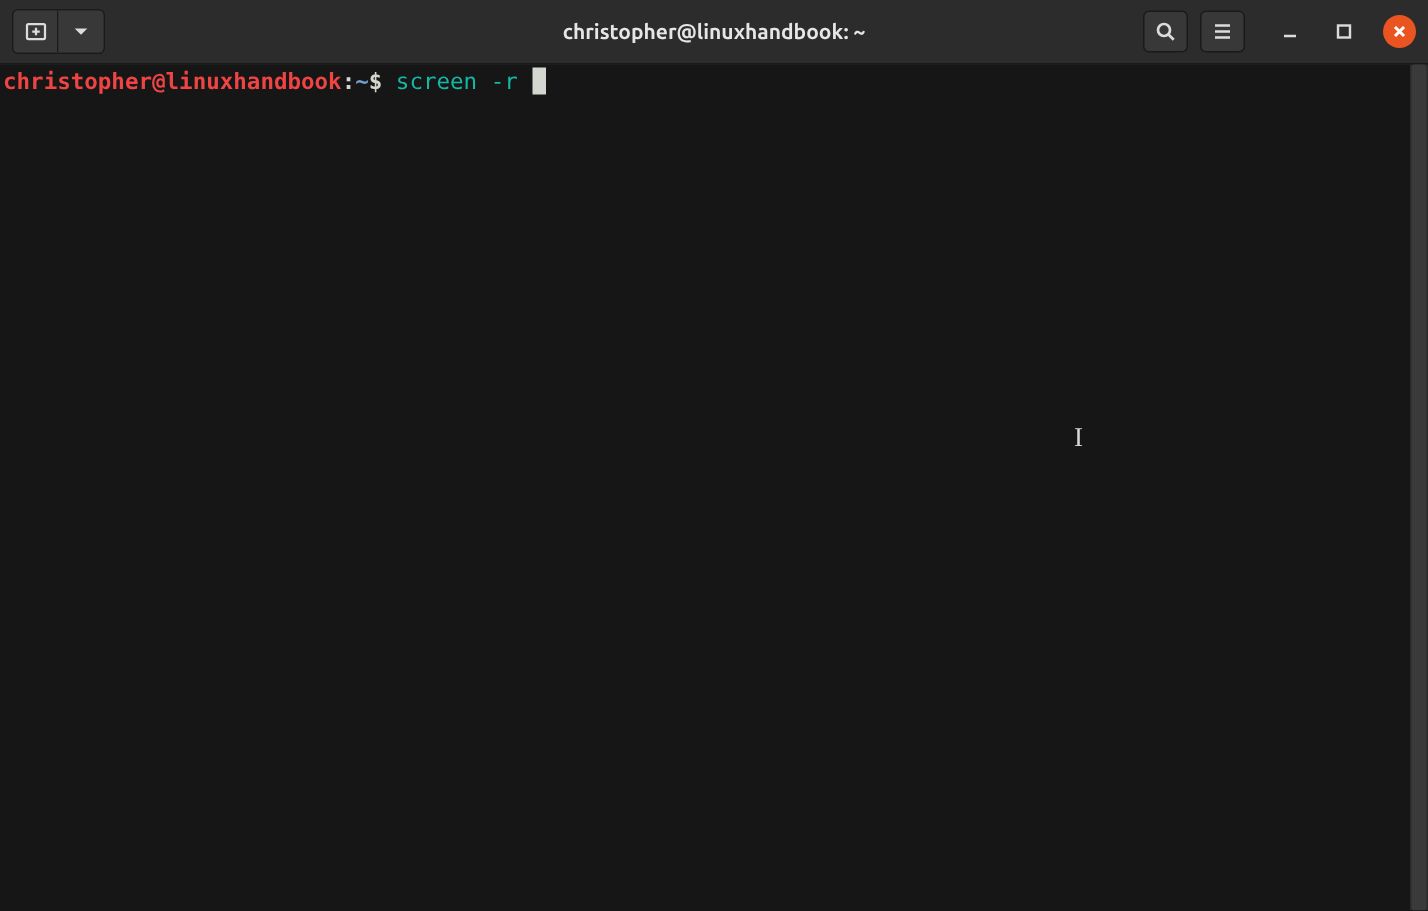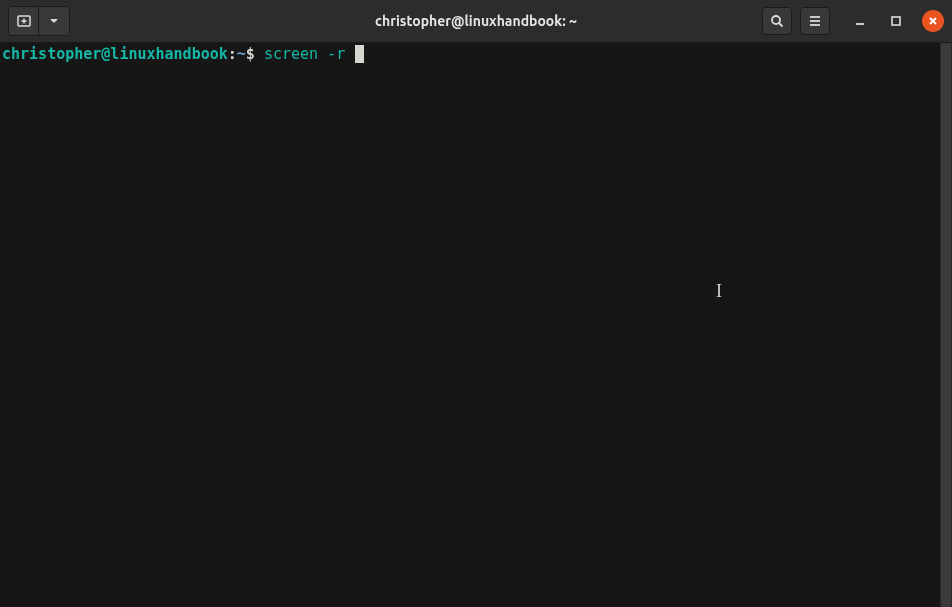--- a/index.html
+++ b/index.html
@@ -128,21 +128,21 @@
       line-height: 1.3;
       position: relative;
       height: calc(607px - 43px);
       width: 940px;
     }
     .prompt-line {
       display: flex;
       white-space: pre;
     }
     .prompt-user {
-      color: #14b8a6;
+      color: #ef4444;
       font-weight: bold;
     }
     .prompt-colon {
       color: #d3d7cf;
       font-weight: bold;
     }
     .prompt-path {
       color: #729fcf;
       font-weight: bold;
     }

